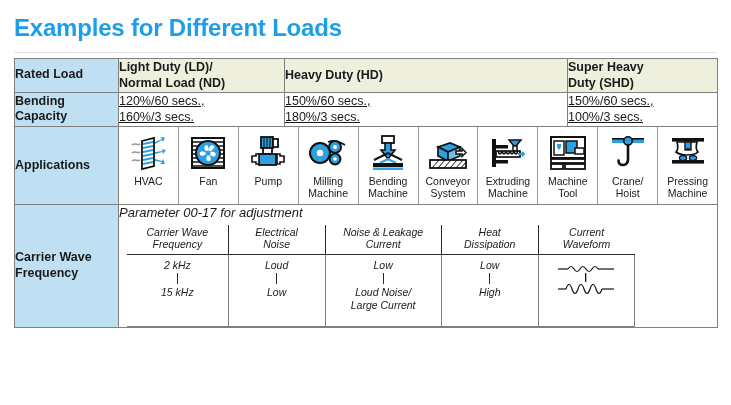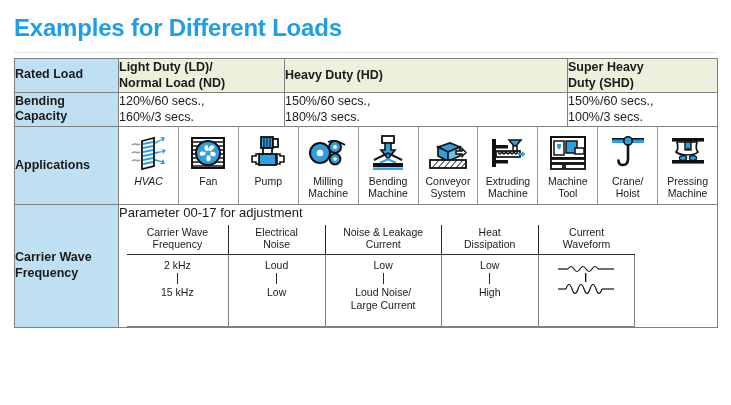--- a/index.html
+++ b/index.html
@@ -62,21 +62,21 @@
     font-size: 12.5px;
     padding: 7px 0 7px 9px;
     line-height: 1.3;
   }
   td.val {
     background: #ffffff;
     font-size: 12.5px;
     padding: 6px 0 6px 9px;
     line-height: 1.35;
   }
-  .nowrap { white-space: nowrap; }
+  .nowrap { white-space: nowrap; text-decoration: underline; }
 
   
   td.apps {
     padding: 0;
     background: #ffffff;
   }
   .apps-strip {
     display: flex;
     align-items: stretch;
     width: 100%;
@@ -84,39 +84,40 @@
   .app-cell {
     flex: 1 1 0;
     border-left: 1px solid #9a9a9a;
     display: flex;
     flex-direction: column;
     align-items: center;
     justify-content: flex-start;
     padding: 5px 1px 4px 1px;
     box-sizing: border-box;
   }
-  .app-cell:first-child { border-left: none; font-style: italic; }
+  .app-cell:first-child { border-left: none; }
   .app-ico {
     height: 42px;
     display: flex;
     align-items: center;
     justify-content: center;
   }
   .app-lbl {
     margin-top: 2px;
     font-size: 10.5px;
     line-height: 1.12;
     text-align: center;
     color: #1a1a1a;
   }
 
   
   td.cw {
     padding: 7px 0 8px 9px;
     background: #ffffff;
+    font-style: italic;
   }
   .cw-head {
     font-size: 13px;
     margin-bottom: 5px;
   }
   table.sub {
     border-collapse: collapse;
     table-layout: fixed;
     width: 508px;
     margin-left: 8px;

